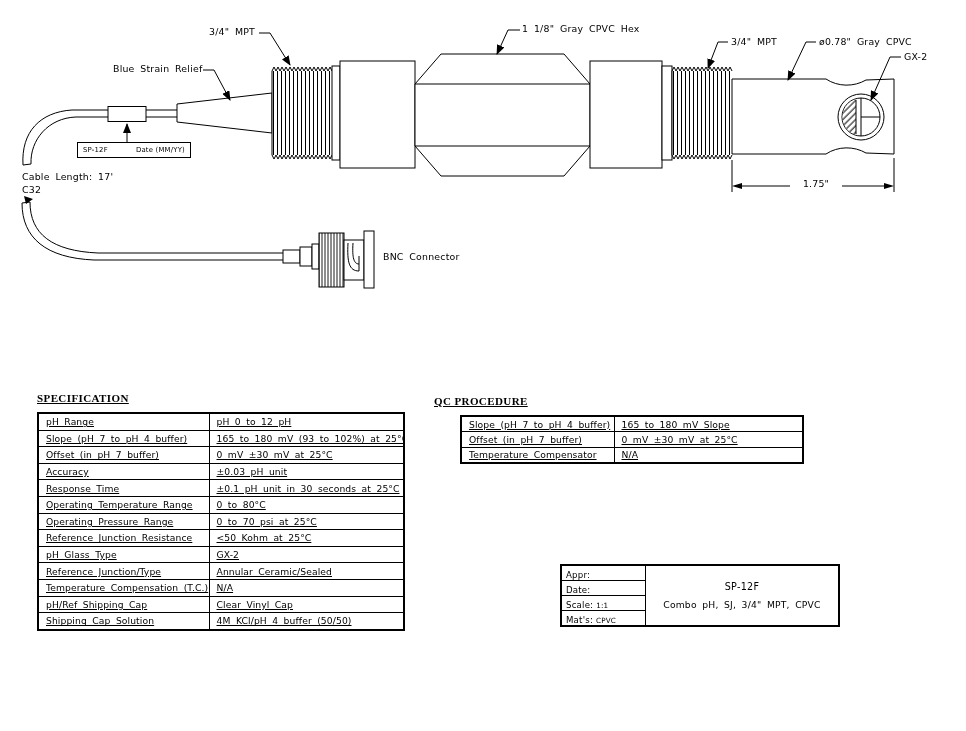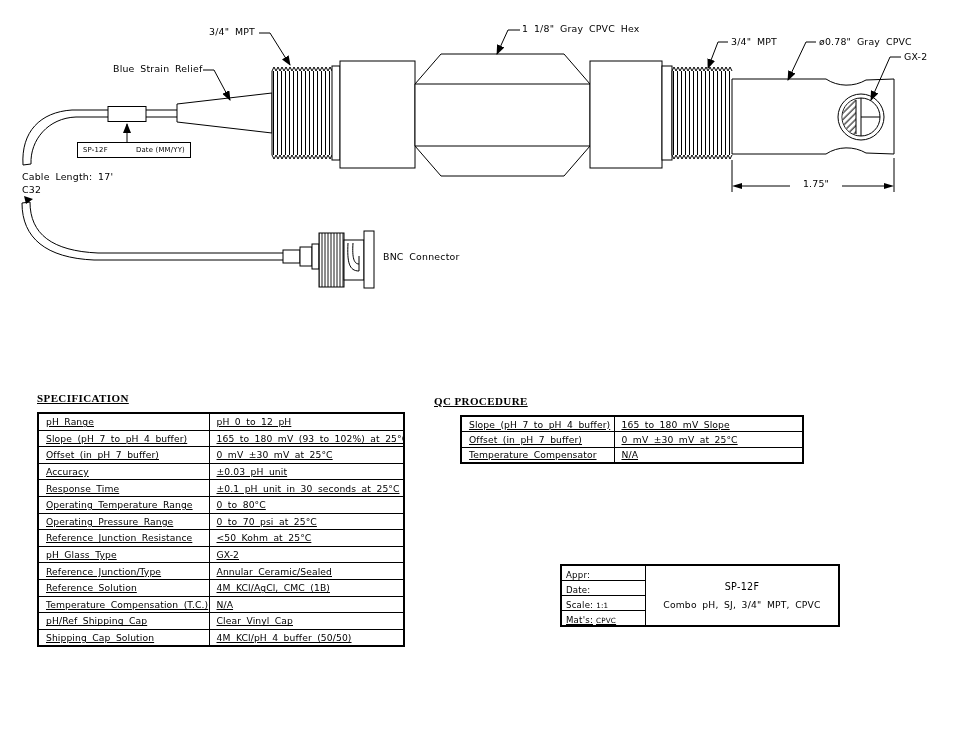--- a/index.html
+++ b/index.html
@@ -16,21 +16,21 @@
   table.dtable td{border:1px solid #000;font-size:9.2px;letter-spacing:.1px;word-spacing:2.4px;
            padding:0 4px 0 7px;white-space:nowrap;overflow:hidden;}
   table.spec{left:37px;top:412px;width:366px;}
   table.spec td{height:15.6px;}
   table.qc{left:460px;top:415px;width:342px;}
   table.qc td{height:14.3px;}
   .tb{position:absolute;left:560px;top:564px;width:276px;height:59px;border:2px solid #000;display:flex;background:#fff;}
   .tb-left{width:83px;border-right:1px solid #000;display:flex;flex-direction:column;}
   .tb-row{flex:1;border-bottom:1px solid #000;display:flex;align-items:flex-end;padding-left:4px;
           font-size:8.6px;letter-spacing:.2px;white-space:nowrap;}
-  .tb-row:last-child{border-bottom:none;text-decoration:underline;}
+  .tb-row:last-child{border-bottom:none;}
   .tb-val{font-size:7.2px;margin-left:3px;}
   .tb-right{flex:1;display:flex;flex-direction:column;align-items:center;justify-content:center;gap:7px;}
   .tb-model{font-size:9.6px;letter-spacing:.3px;word-spacing:2px;}
   .tb-desc{font-size:9.2px;letter-spacing:.2px;word-spacing:2.4px;white-space:nowrap;}
   .dim-label{text-align:center;}
 </style>
 </head>
 <body>
 
 <div class="page">
@@ -197,24 +197,20 @@
         </tr>
       <tr>
           <td>pH Glass Type</td>
           <td>GX-2</td>
         </tr>
       <tr>
           <td>Reference Junction/Type</td>
           <td>Annular Ceramic/Sealed</td>
         </tr>
       <tr>
-          <td>Reference Solution</td>
-          <td>4M KCl/AgCl, CMC (1B)</td>
-        </tr>
-      <tr>
           <td>Temperature Compensation (T.C.)</td>
           <td>N/A</td>
         </tr>
       <tr>
           <td>pH/Ref Shipping Cap</td>
           <td>Clear Vinyl Cap</td>
         </tr>
       <tr>
           <td>Shipping Cap Solution</td>
           <td>4M KCl/pH 4 buffer (50/50)</td>

